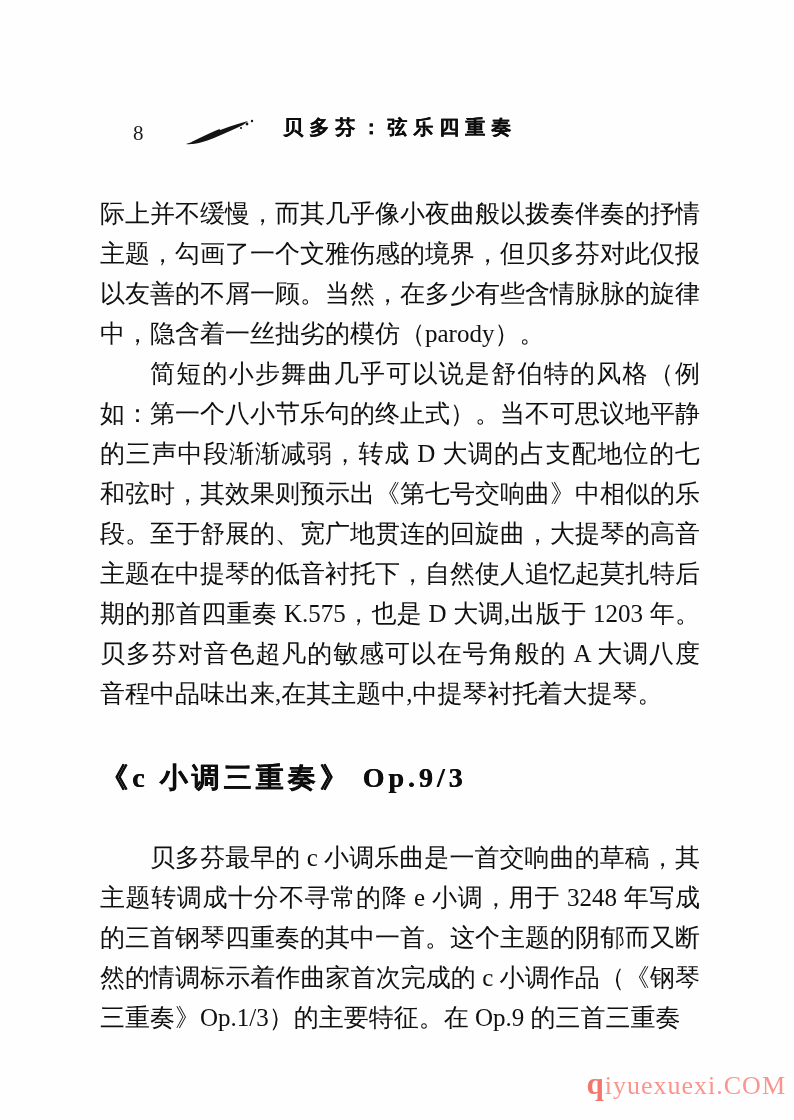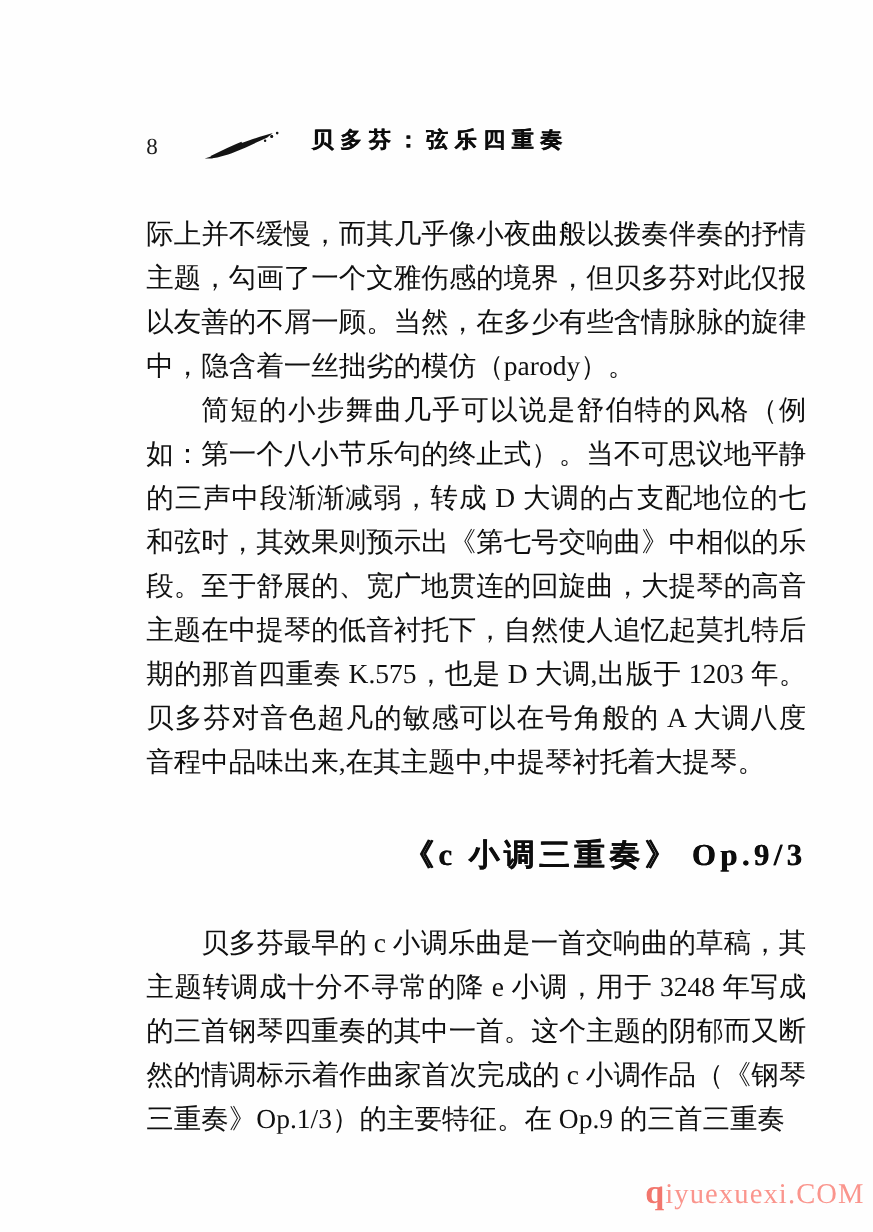--- a/index.html
+++ b/index.html
@@ -53,31 +53,30 @@
   
   .page-body {
     position: absolute;
     left: 100px;
     top: 194px;
     width: 600px;
     font-size: 25px;
     line-height: 40px;
     text-align: justify;
     color: #101010;
-    margin-left: 33px;
   }
   .para {
     margin: 0;
   }
   .para.indent {
     text-indent: 2em;
   }
   .section-heading {
     margin: 44px 0 40px 0;
-    text-align: right;
+    text-align: left;
     font-size: 28px;
     font-weight: 700;
     letter-spacing: 4px;
     font-style: normal;
     color: #0d0d0d;
     text-shadow: 0.5px 0 0 #0d0d0d;
   }
   
   .watermark {
     position: absolute;

